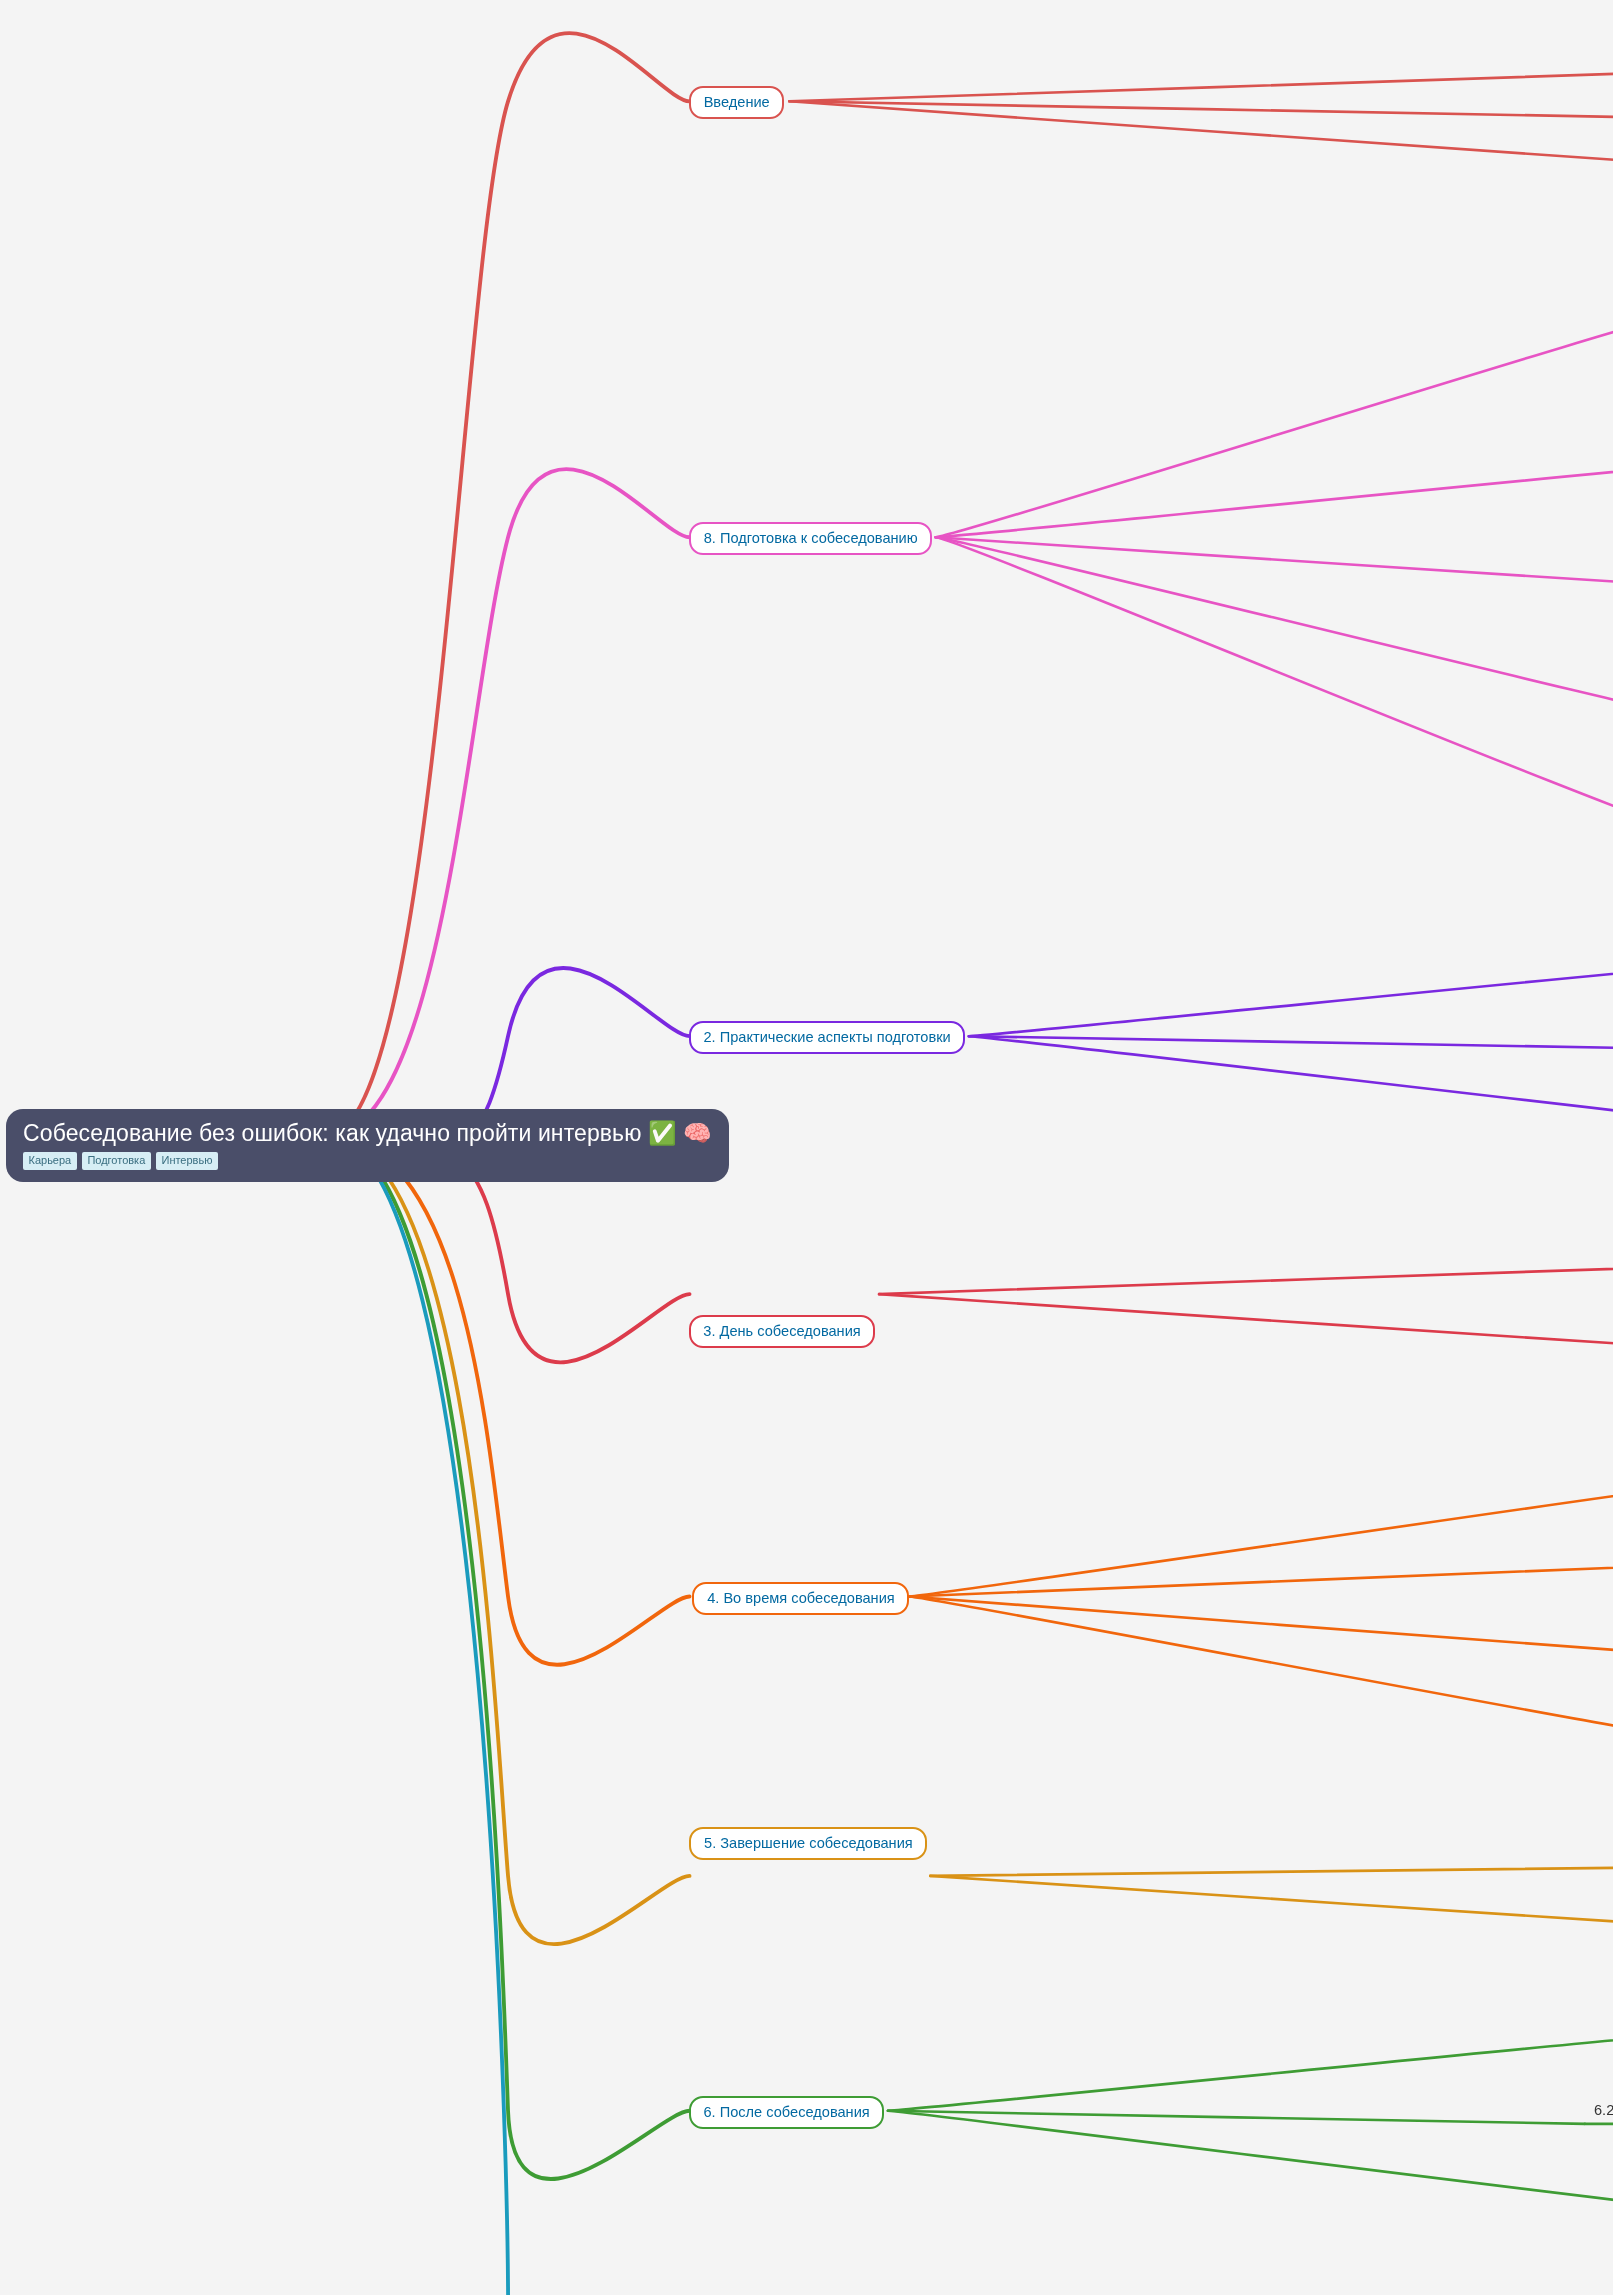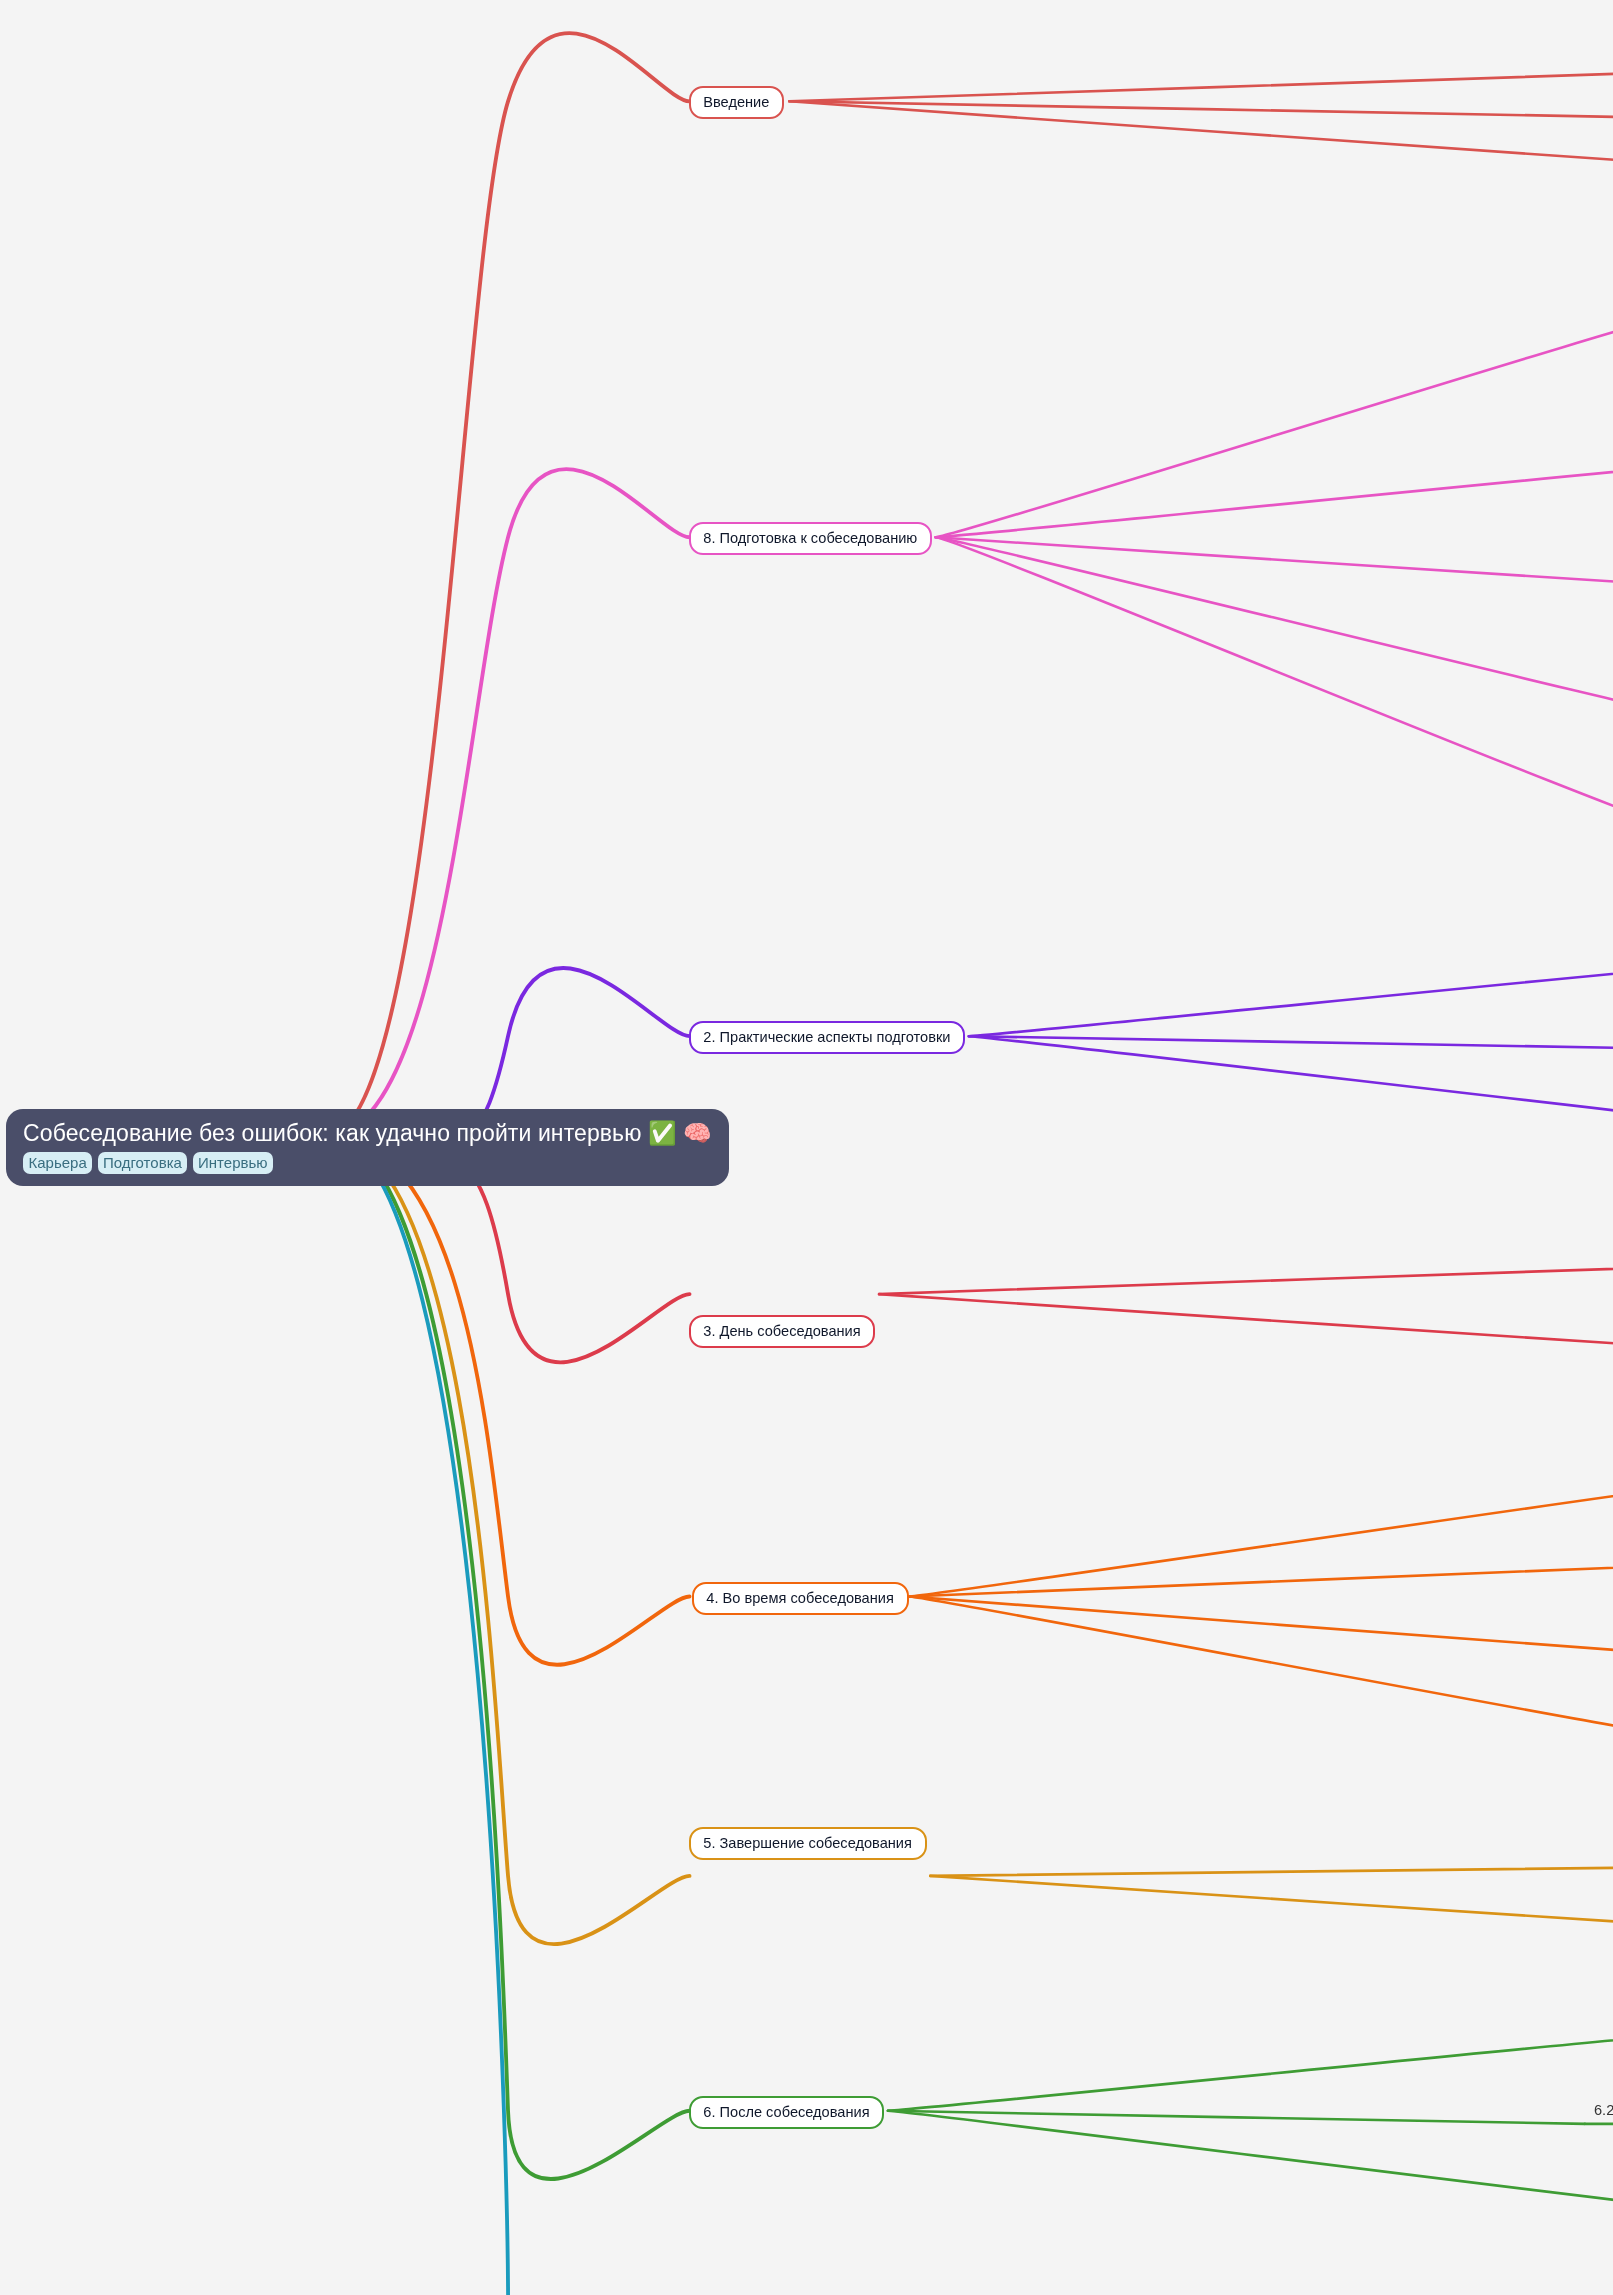--- a/index.html
+++ b/index.html
@@ -23,33 +23,33 @@
     color:#ffffff;
     display:flex;
     flex-direction:column;
     gap:6.1px;
     align-items:flex-start;
   }
   .root-title{font-size:23px;line-height:1.15;color:#ffffff;letter-spacing:0.1px;}
   .root-tags{display:flex;gap:5.4px;}
   .tag{
     background:#d7eef5;color:#3a6e80;
-    font-size:15px;line-height:1;
-    padding:3.1px 5.4px 3.8px 5.4px;border-radius:7px;
+    font-size:11px;line-height:1;
+    padding:3.1px 5.4px 3.8px 5.4px;border-radius:2px;
   }
 
   
   .pill{
     background:#ffffff;
     border:2.3px solid #888;
     border-radius:14px;
     padding:6.1px 12.3px 7px 12.3px;
     font-size:14.6px;
-    color:#0f172a;
-    text-align:left;
+    color:#0369a1;
+    text-align:right;
   }
 
   
   .lbl2{font-size:14.6px;color:#333333;line-height:1;}
 </style>
 </head>
 <body>
 
 <div id="mindmap-root">
   <svg id="edges" viewBox="0 0 2102 2990" xmlns="http://www.w3.org/2000/svg">

